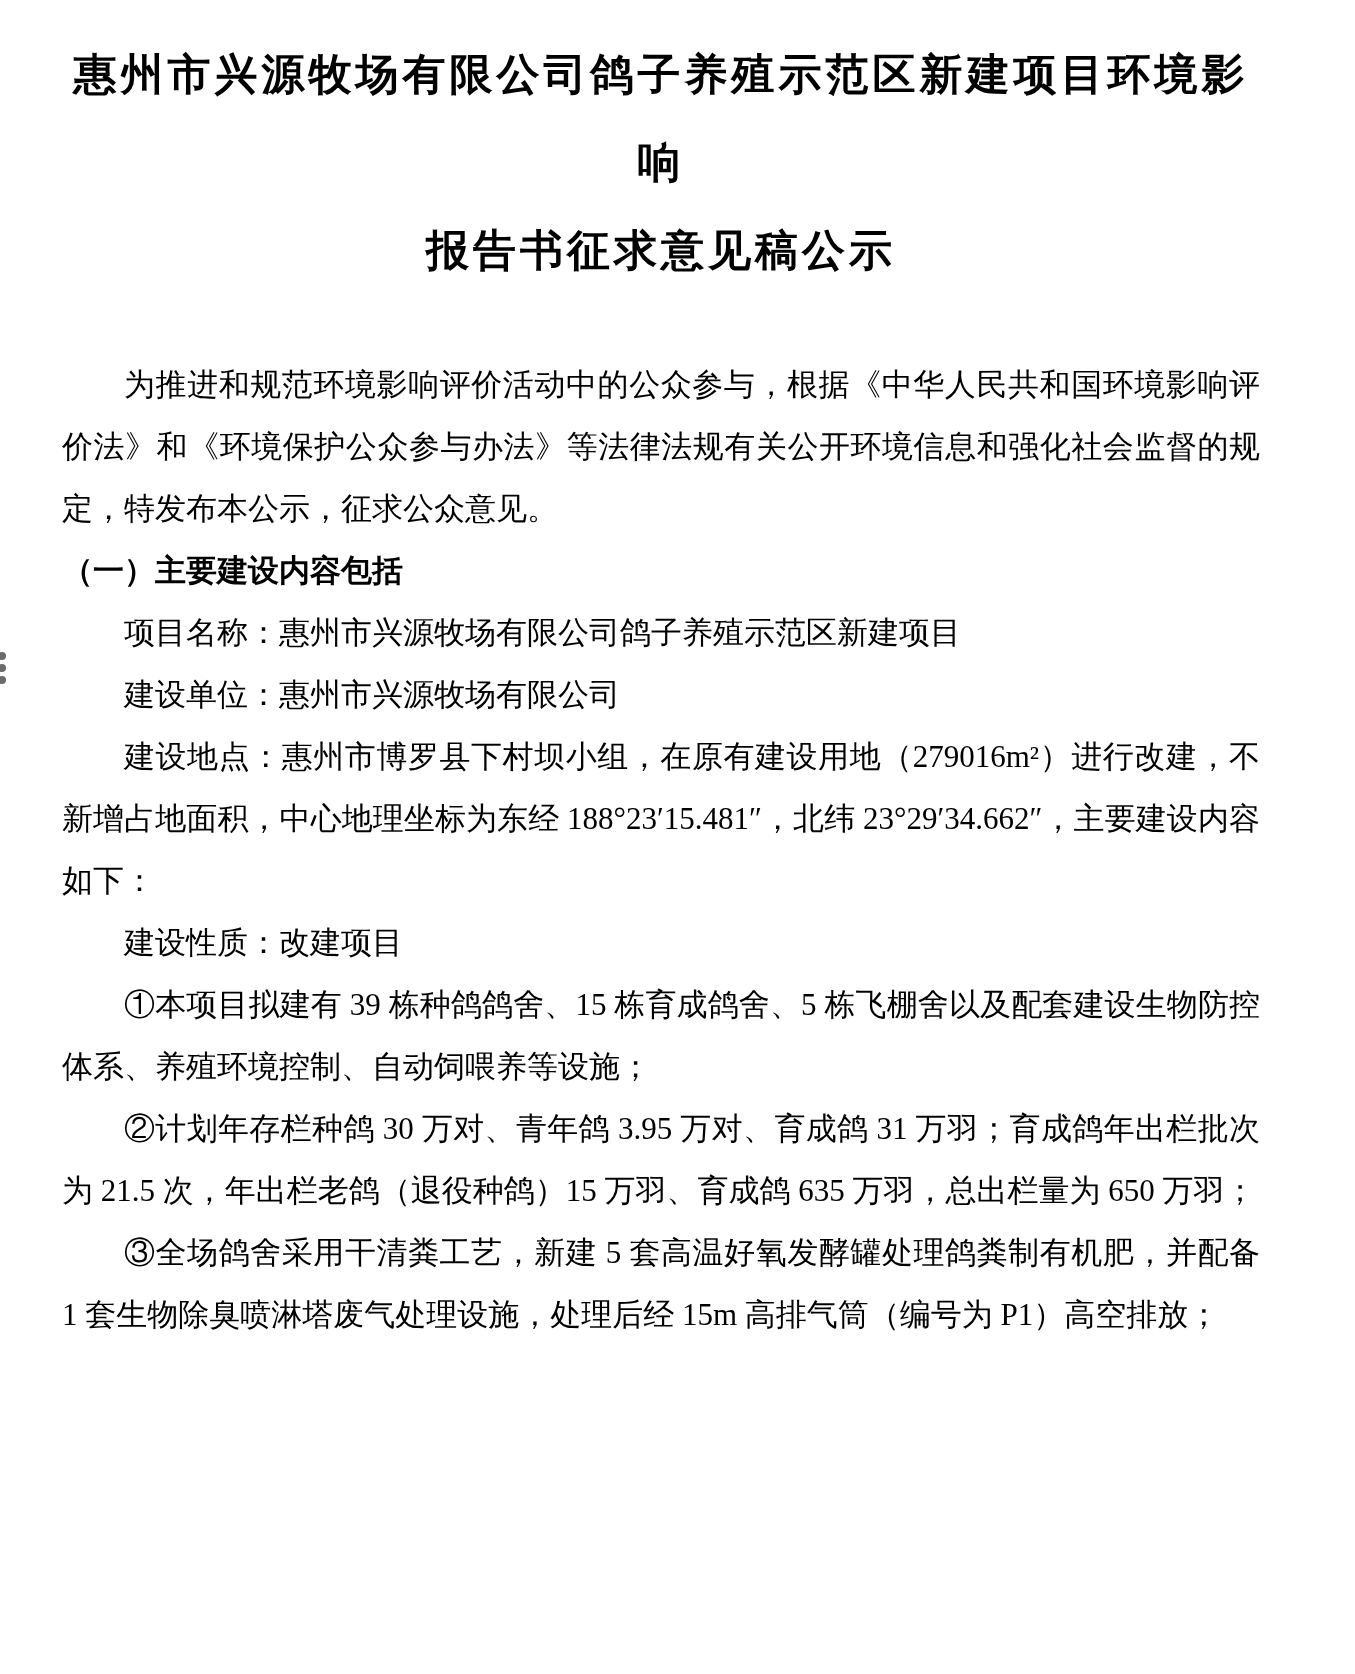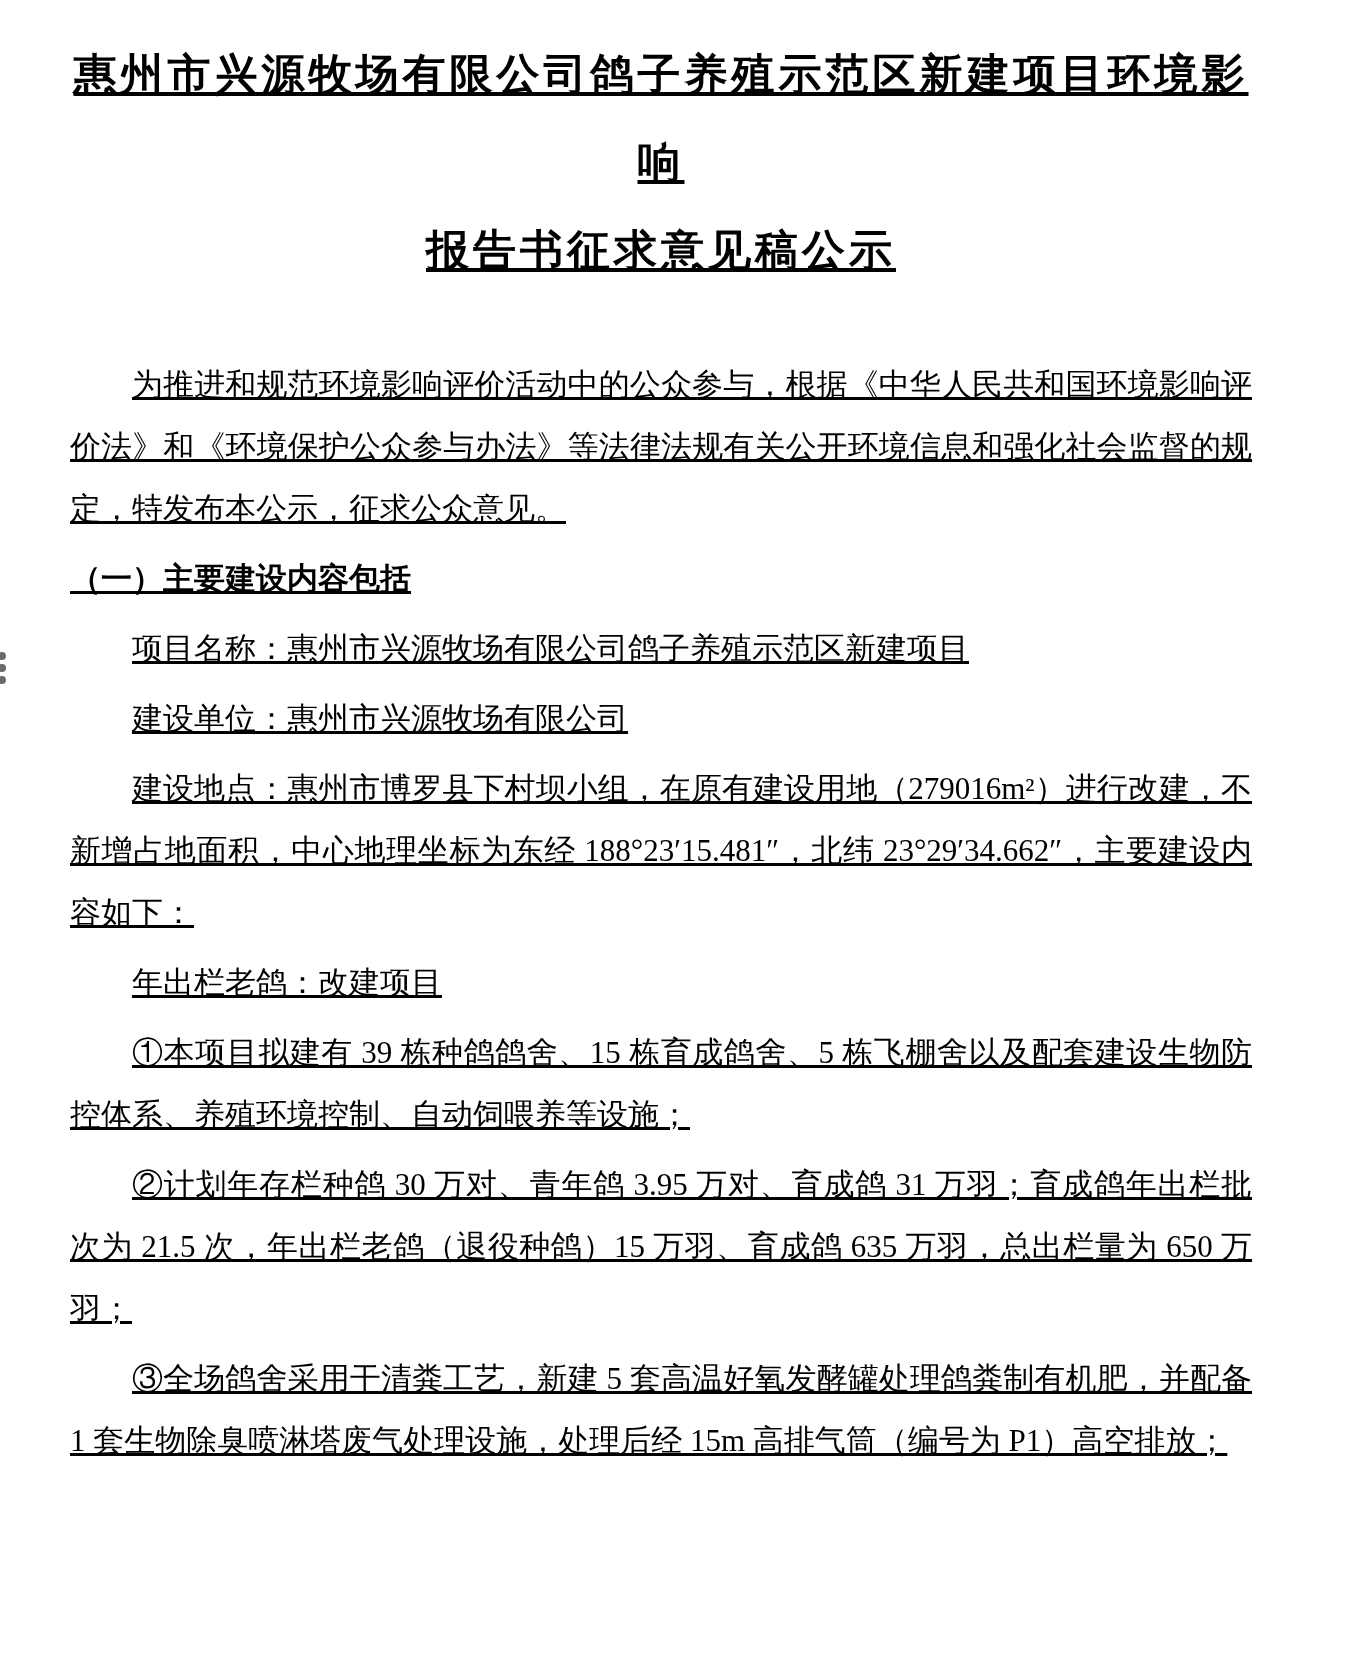--- a/index.html
+++ b/index.html
@@ -13,36 +13,35 @@
     overflow: hidden;
     color: #000000;
     font-family: "Liberation Serif", serif;
   }
   .page {
     position: relative;
     width: 100%;
     height: 100%;
     box-sizing: border-box;
     padding: 30px 95px 0 62px;
-    text-decoration: underline;
   }
   .doc-title {
     font-family: "Liberation Sans", sans-serif;
     font-weight: bold;
     font-size: 43px;
     line-height: 88px;
     letter-spacing: 4px;
     text-align: center;
     margin: 0 0 60px 0;
   }
   .doc-title .title-line {
     display: block;
   }
   .doc-body p {
-    margin: 8px;
+    margin: 0;
     font-size: 31px;
     line-height: 62px;
     text-align: justify;
     text-justify: inter-character;
     font-family: "Liberation Serif", serif;
   }
   .doc-body p.indent {
     text-indent: 2em;
   }
   .doc-body p.heading {
@@ -74,21 +73,21 @@
     <span class="title-line">惠州市兴源牧场有限公司鸽子养殖示范区新建项目环境影响</span>
     <span class="title-line">报告书征求意见稿公示</span>
   </h1>
 
   <div class="doc-body">
     <p class="indent">为推进和规范环境影响评价活动中的公众参与，根据《中华人民共和国环境影响评价法》和《环境保护公众参与办法》等法律法规有关公开环境信息和强化社会监督的规定，特发布本公示，征求公众意见。</p>
     <p class="heading">（一）主要建设内容包括</p>
     <p class="indent">项目名称：惠州市兴源牧场有限公司鸽子养殖示范区新建项目</p>
     <p class="indent">建设单位：惠州市兴源牧场有限公司</p>
     <p class="indent">建设地点：惠州市博罗县下村坝小组，在原有建设用地（279016m²）进行改建，不新增占地面积，中心地理坐标为东经 188°23′15.481″，北纬 23°29′34.662″，主要建设内容如下：</p>
-    <p class="indent">年出栏老鸽：改建项目</p>
+    <p class="indent">建设性质：改建项目</p>
     <p class="indent">①本项目拟建有 39 栋种鸽鸽舍、15 栋育成鸽舍、5 栋飞棚舍以及配套建设生物防控体系、养殖环境控制、自动饲喂养等设施；</p>
     <p class="indent">②计划年存栏种鸽 30 万对、青年鸽 3.95 万对、育成鸽 31 万羽；育成鸽年出栏批次为 21.5 次，年出栏老鸽（退役种鸽）15 万羽、育成鸽 635 万羽，总出栏量为 650 万羽；</p>
     <p class="indent">③全场鸽舍采用干清粪工艺，新建 5 套高温好氧发酵罐处理鸽粪制有机肥，并配备 1 套生物除臭喷淋塔废气处理设施，处理后经 15m 高排气筒（编号为 P1）高空排放；</p>
   </div>
 
   <div class="anchor-dots">
     <span class="dot"></span>
     <span class="dot"></span>
     <span class="dot"></span>
   </div>

